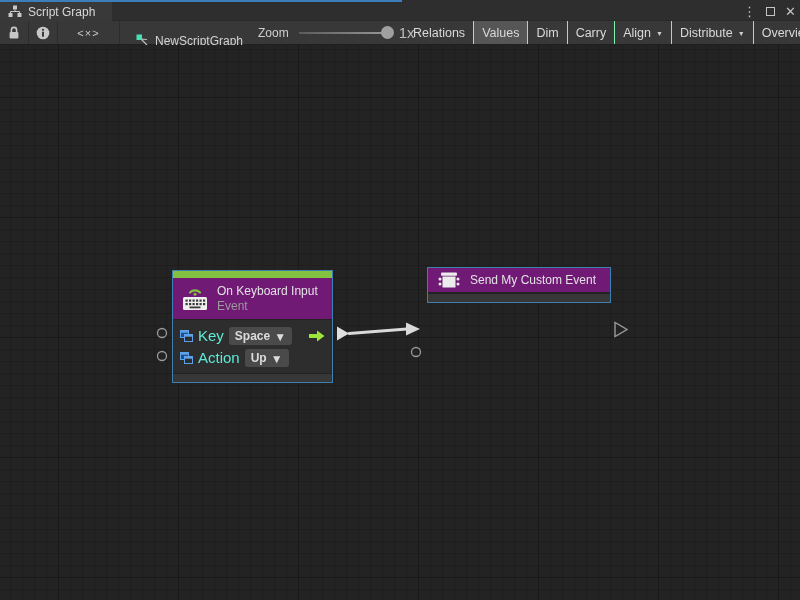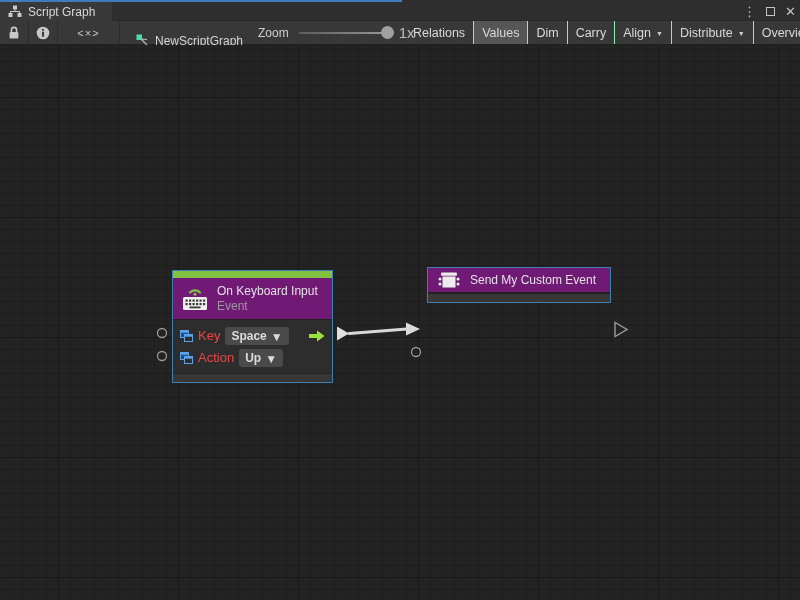--- a/index.html
+++ b/index.html
@@ -51,21 +51,21 @@
   
   .node { position:absolute; border:1px solid #3e7fb2; background:#2d2d2d; }
   .node-kb { left:172px; top:225px; width:161px; }
   .node-ev { left:427px; top:222px; width:184px; }
   .accent-bar { height:7px; background:#83c241; }
   .node-header { background:#701a75; display:flex; align-items:center; gap:8px; padding:6px 8px; border-bottom:1px solid #222; }
   .node-title { font-size:12px; color:#e2e2e2; line-height:1.25; white-space:nowrap; }
   .node-subtitle { font-size:12px; color:#9a9a9a; line-height:1.2; }
   .node-body { background:#2d2d2d; padding:4px 0 4px; }
   .node-row { display:flex; align-items:center; height:21px; padding:0 7px; margin:1px 0; gap:5px; }
-  .row-label { font-size:13px; color:#ef4444; white-space:nowrap; }
+  .row-label { font-size:15px; color:#5eead4; white-space:nowrap; }
   .dropdown { display:flex; align-items:center; gap:4px; background:#4a4a4a; border-radius:3px; padding:2px 6px; cursor:default;font-weight:bold; }
   .dropdown span { font-size:12px; color:#dcdcdc; }
   .spacer { flex:1; }
   .node-footer { height:9px; background:#373737; border-top:1px solid #222; }
   .value-input { min-width:16px; height:17px; background:#1c1c1c; border:1px solid #4e4e4e; border-radius:2px;
     color:#dcdcdc; font-size:11px; display:flex; align-items:center; justify-content:center; padding:0 4px; }
   .teal-dot { width:9px; height:9px; border-radius:50%; background:#63d8bd; }
   .flow-row { height:24px; }
 </style>
 </head>

